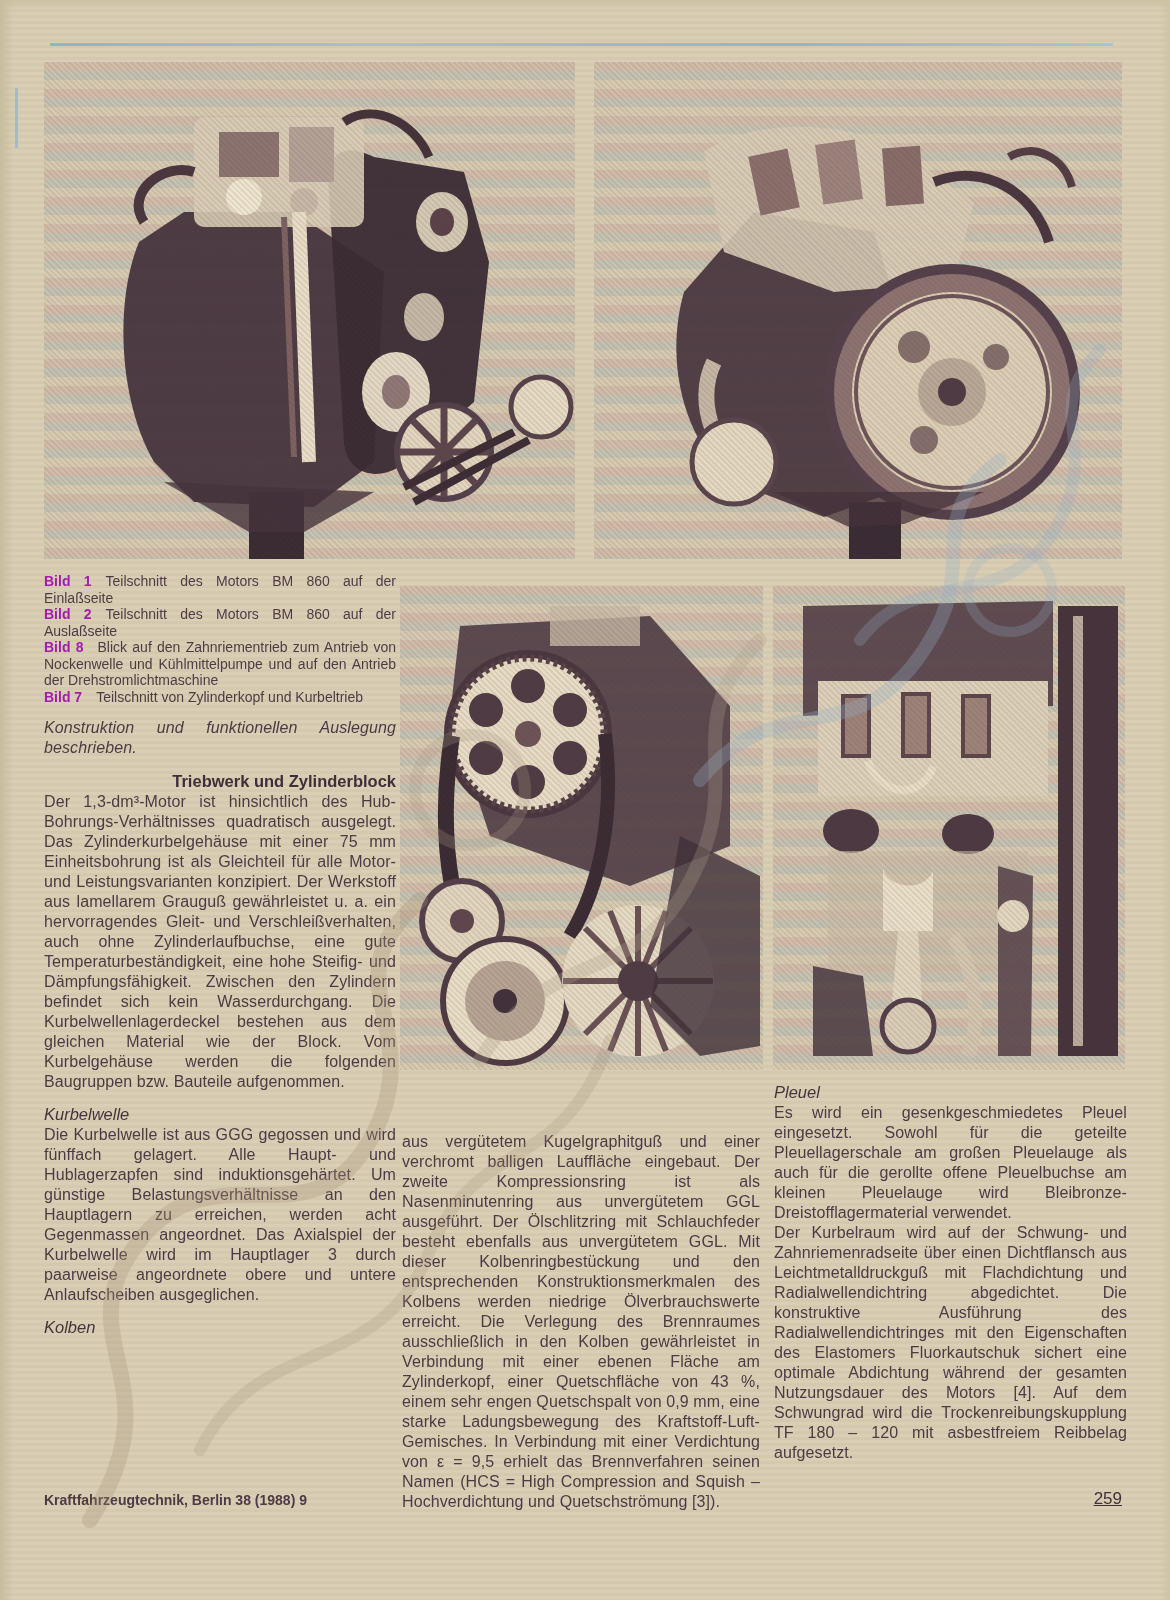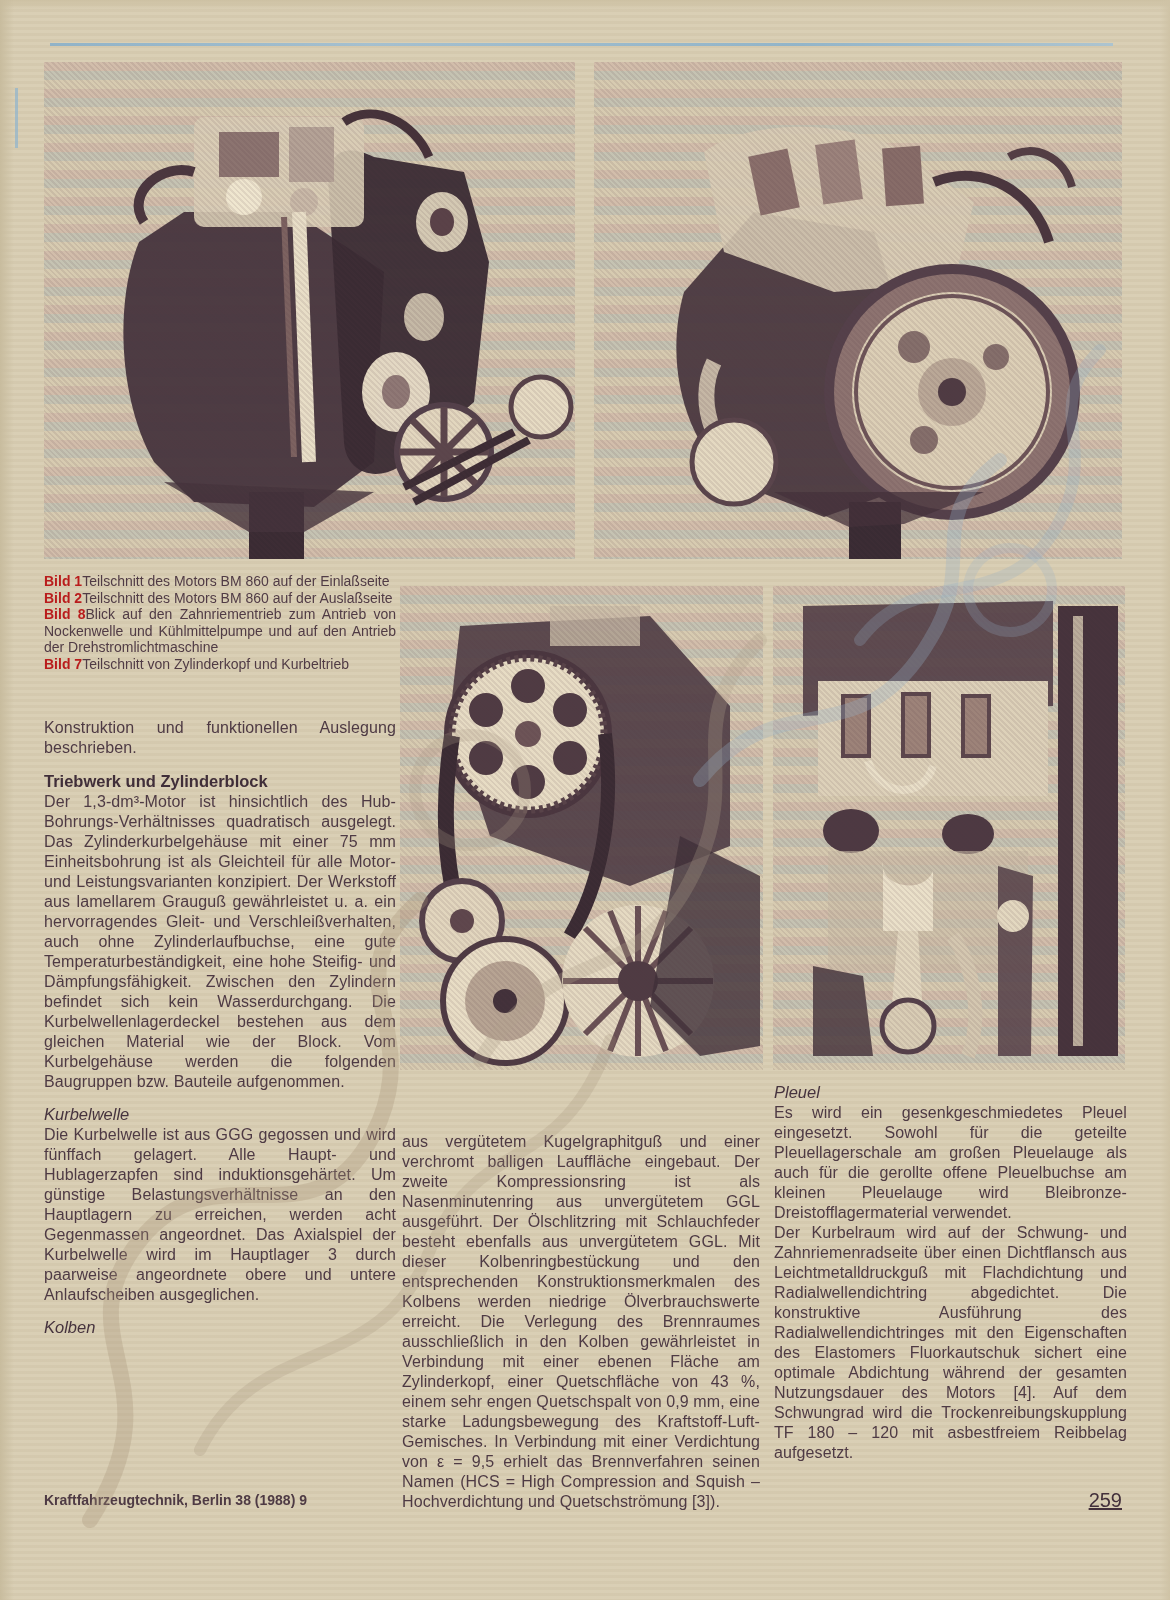--- a/index.html
+++ b/index.html
@@ -27,35 +27,35 @@
       #cfc2ab;
   }
   .photo::after { content:""; position:absolute; inset:0;
     background-image:repeating-linear-gradient(45deg, rgba(84,56,66,.10) 0 2px, rgba(0,0,0,0) 2px 4px);
     pointer-events:none; }
   .photo svg { position:absolute; inset:0; width:100%; height:100%; }
 
   
   .captions { position:absolute; left:44px; top:573px; width:352px; }
   .cap { font-size:14px; line-height:16.5px; text-align:justify; color:#503b45; }
-  .cap b { font-weight:bold; color:#b91c1c; }
+  .cap b { font-weight:bold; margin-right:14px; color:#a21caf; }
 
   
   .col { position:absolute; font-size:16px; line-height:20px; }
   .col p { text-align:justify; color:#4e3a44; letter-spacing:.1px; }
-  .col h3 { font-size:16.5px; line-height:20px; font-weight:bold; color:#402e39; margin:13px 0 1px 0; }
+  .col h3 { font-size:16.5px; line-height:20px; font-weight:bold; color:#402e39; margin:13px 0 1px 12px;text-align:right; }
   .col h4 { font-size:16.5px; line-height:20px; font-weight:normal; font-style:italic; color:#46333e; margin:12px 0 1px 0; }
-  .col .gap { margin-bottom:13px; }
+  .col .gap { margin-bottom:13px;font-style:italic; }
   #col-left   { left:44px;  top:718px;  width:352px; }
   #col-middle { left:402px; top:1132px; width:358px; }
   #col-right  { left:774px; top:1074px; width:353px;margin-top:8px; }
 
   
   .footer-left { position:absolute; left:44px; top:1492px; font-size:14px; color:#4e3a44;font-weight:bold; }
-  .page-num { position:absolute; right:48px; top:1489px; font-size:20px; color:#43303b;text-decoration:underline; }
+  .page-num { position:absolute; right:48px; top:1489px; font-size:17px; color:#43303b;text-decoration:underline; }
 
   
   .watermark { position:absolute; inset:0; pointer-events:none; }
 </style>
 </head>
 <body>
 
 <div class="rule-top"></div>
 <div class="scan-mark"></div>
 

